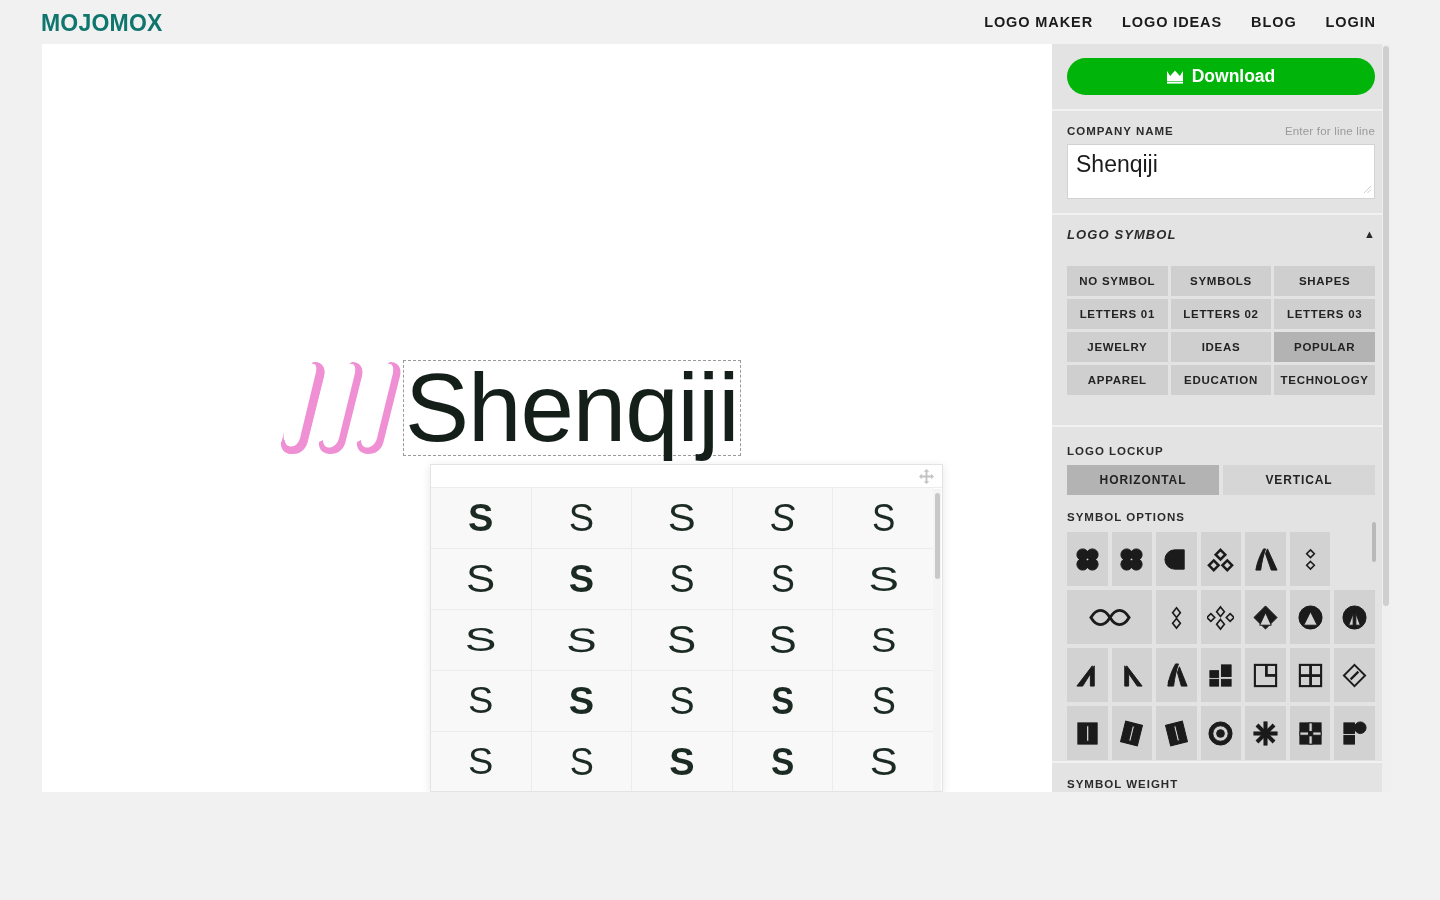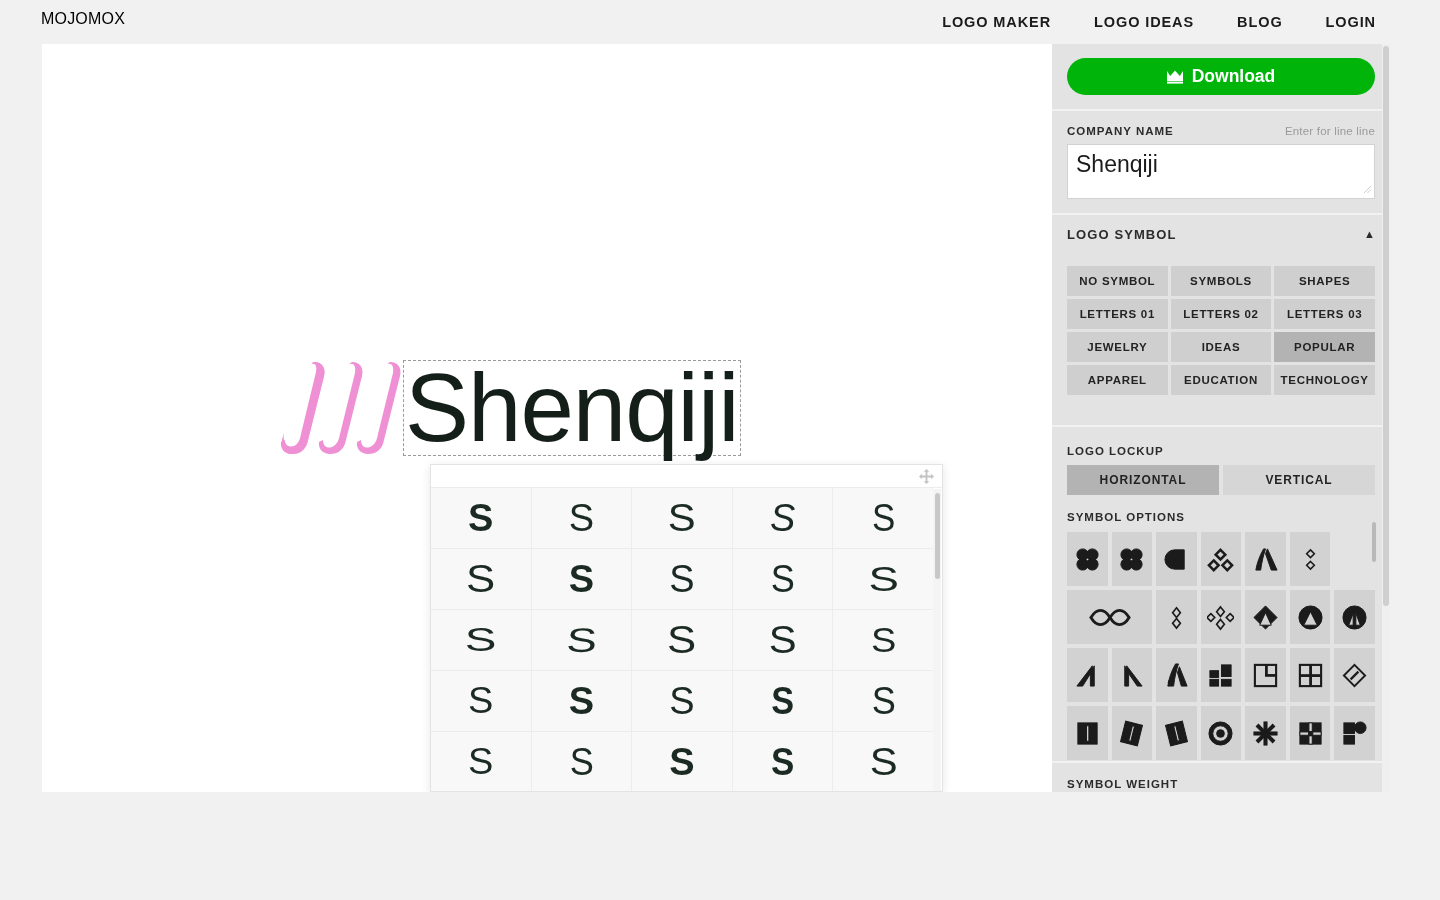--- a/index.html
+++ b/index.html
@@ -10,26 +10,26 @@
     overflow: hidden;
   }
 
   
   #topnav {
     position: absolute; left: 0; top: 0; width: 1440px; height: 44px;
     background: #f1f1f1;
   }
   #brand-logo {
     position: absolute; left: 41px; top: 10px;
-    font-size: 16px; font-weight: normal; letter-spacing: .2px;
-    color: #000000; font-family: "Liberation Sans", sans-serif;
+    font-size: 23px; font-weight: bold; letter-spacing: .2px;
+    color: #0f766e; font-family: "Liberation Sans", sans-serif;
   }
   #navlinks {
     position: absolute; right: 64px; top: 14px;
-    display: flex; gap: 43px;
+    display: flex; gap: 29px;
   }
   #navlinks .nav-item {
     font-size: 14.5px; font-weight: bold; letter-spacing: .9px;
     color: #1b1b1b; cursor: pointer; white-space: nowrap;
   }
 
   
   #canvas {
     position: absolute; left: 42px; top: 44px;
     width: 1010px; height: 748px;
@@ -145,21 +145,21 @@
   }
   #resize-grip {
     position: absolute; right: 18px; bottom: 19px;
     width: 9px; height: 9px; opacity: .45; pointer-events: none;
   }
 
   #logo-symbol-header {
     display: flex; justify-content: space-between; align-items: center;
     padding: 12px 15px 8px 15px;
   }
-  #logo-symbol-header .section-label { font-size: 13px; letter-spacing: 1.1px; }
+  #logo-symbol-header .section-label { font-size: 13px; letter-spacing: 1.1px; font-style: italic; }
   #collapse-caret { font-size: 11px; color: #2b2b2b; line-height: 1; }
 
   #category-grid {
     display: grid; grid-template-columns: repeat(3, 1fr);
     gap: 3px; padding: 16px 15px;
   }
   .cat-btn {
     height: 30px; background: #cfcfcf; border: none;
     font-size: 11.5px; font-weight: bold; letter-spacing: .7px;
     color: #232323; cursor: pointer; white-space: nowrap;

